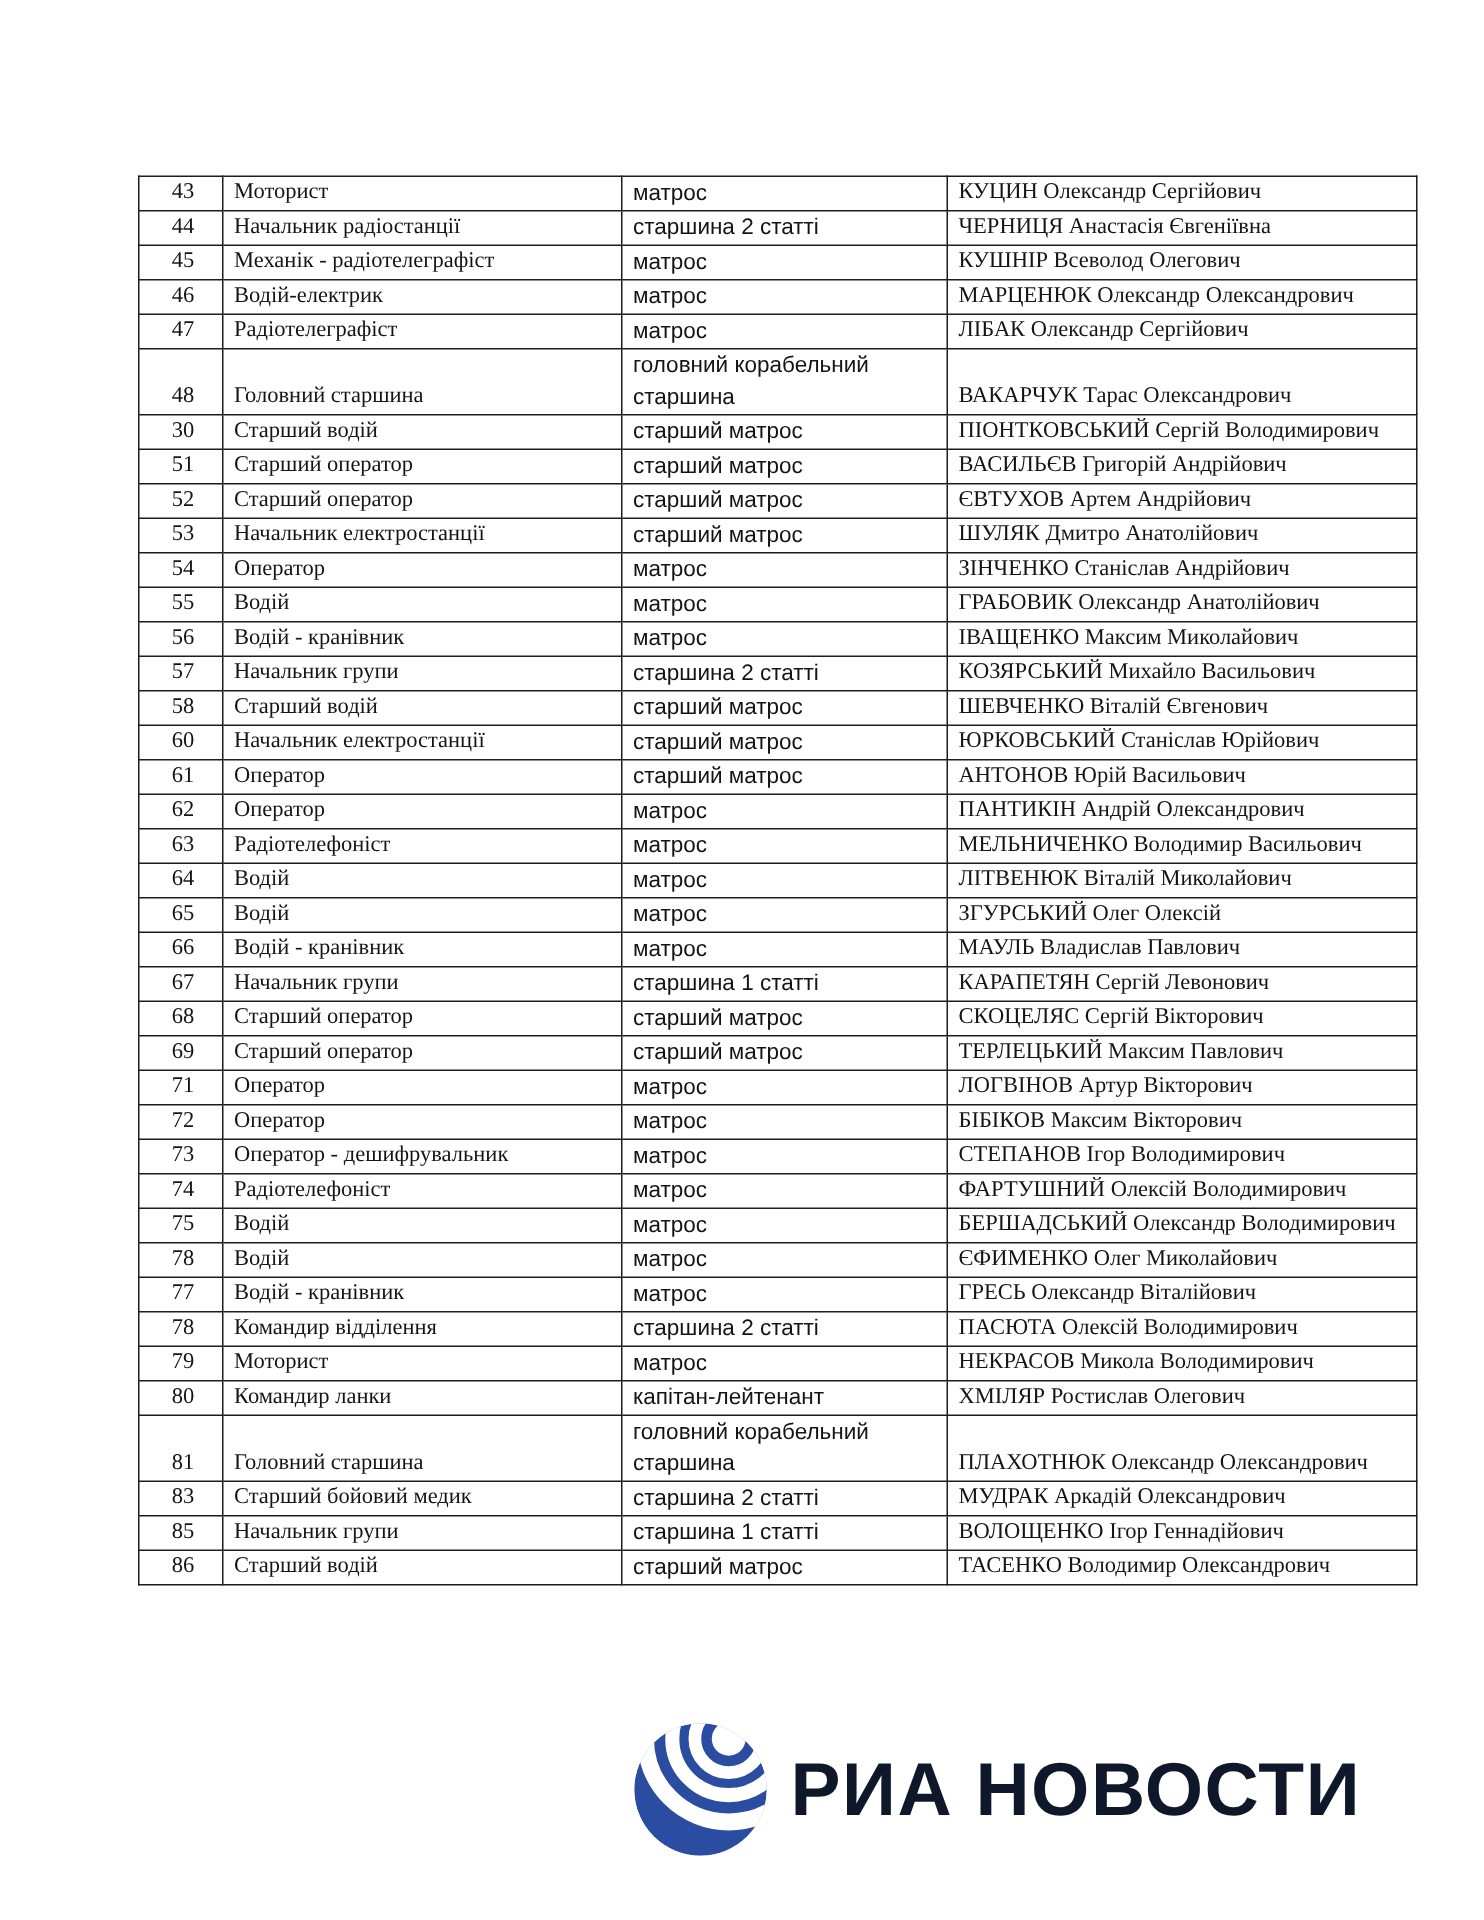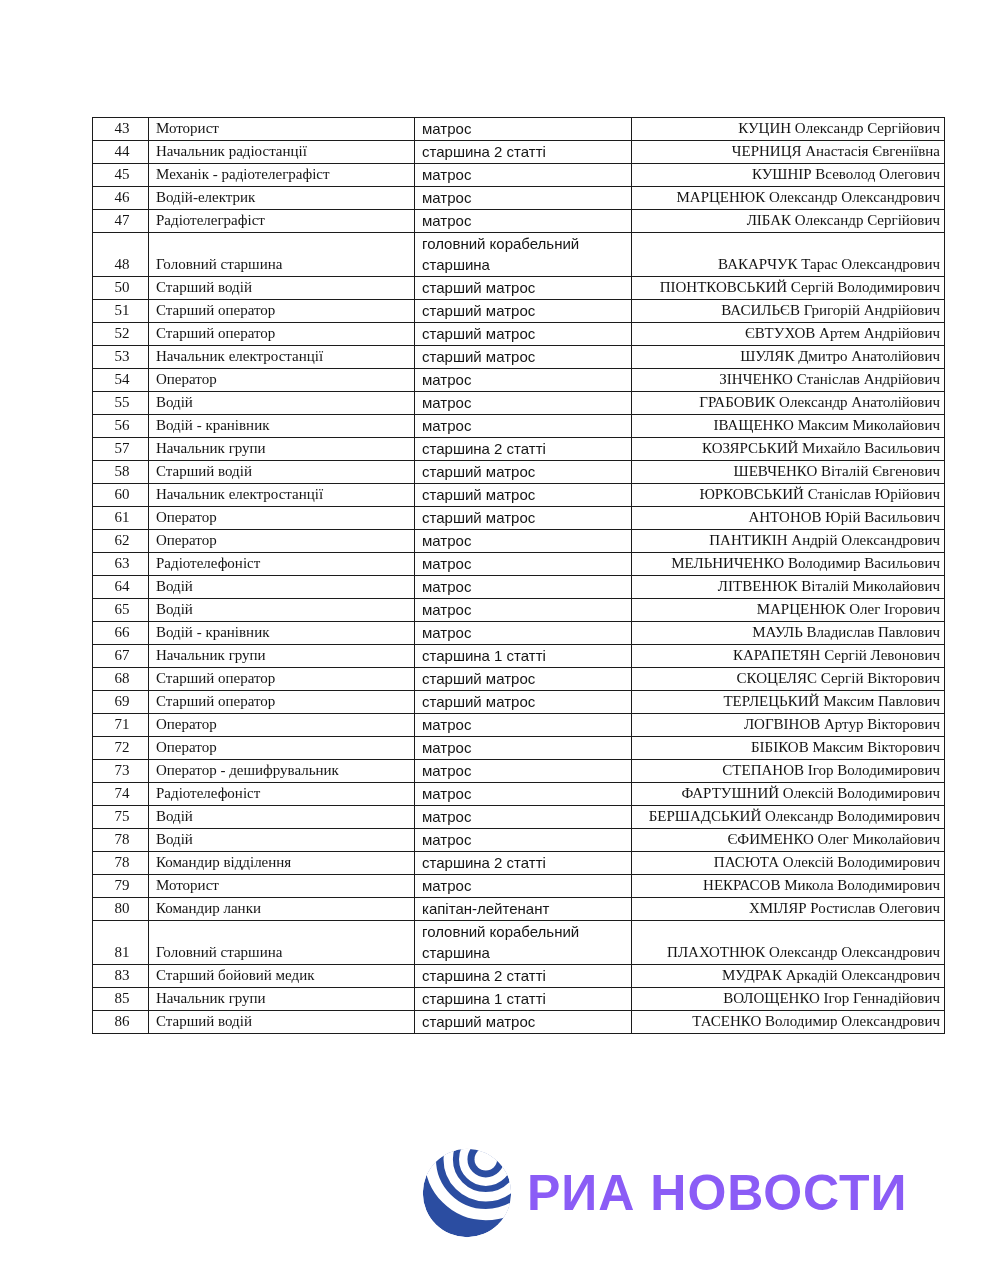--- a/index.html
+++ b/index.html
@@ -44,21 +44,20 @@
     text-align: justify;
     margin-left: 24px;
   }
   td.cell-rank {
     width: 205px;
     font-family: "Liberation Sans", sans-serif;
     font-size: 15.5px;
   }
   td.cell-name {
     width: 301px;
-    text-align: right;
   }
   .watermark {
     position: absolute;
     left: 420px;
     top: 1146px;
     display: flex;
     align-items: center;
     gap: 13px;
   }
   .wordmark {
@@ -106,21 +105,21 @@
       <td class="cell-rank">матрос</td>
       <td class="cell-name">ЛІБАК Олександр Сергійович</td>
     </tr>
         <tr>
       <td class="cell-num">48</td>
       <td class="cell-pos">Головний старшина</td>
       <td class="cell-rank">головний корабельний старшина</td>
       <td class="cell-name">ВАКАРЧУК Тарас Олександрович</td>
     </tr>
         <tr>
-      <td class="cell-num">50</td>
+      <td class="cell-num">30</td>
       <td class="cell-pos">Старший водій</td>
       <td class="cell-rank">старший матрос</td>
       <td class="cell-name">ПІОНТКОВСЬКИЙ Сергій Володимирович</td>
     </tr>
         <tr>
       <td class="cell-num">51</td>
       <td class="cell-pos">Старший оператор</td>
       <td class="cell-rank">старший матрос</td>
       <td class="cell-name">ВАСИЛЬЄВ Григорій Андрійович</td>
     </tr>
@@ -193,21 +192,21 @@
         <tr>
       <td class="cell-num">64</td>
       <td class="cell-pos">Водій</td>
       <td class="cell-rank">матрос</td>
       <td class="cell-name">ЛІТВЕНЮК Віталій Миколайович</td>
     </tr>
         <tr>
       <td class="cell-num">65</td>
       <td class="cell-pos">Водій</td>
       <td class="cell-rank">матрос</td>
-      <td class="cell-name">МАРЦЕНЮК Олег Ігорович</td>
+      <td class="cell-name">ЗГУРСЬКИЙ Олег Олексій</td>
     </tr>
         <tr>
       <td class="cell-num">66</td>
       <td class="cell-pos">Водій - кранівник</td>
       <td class="cell-rank">матрос</td>
       <td class="cell-name">МАУЛЬ Владислав Павлович</td>
     </tr>
         <tr>
       <td class="cell-num">67</td>
       <td class="cell-pos">Начальник групи</td>
@@ -254,20 +253,26 @@
       <td class="cell-num">75</td>
       <td class="cell-pos">Водій</td>
       <td class="cell-rank">матрос</td>
       <td class="cell-name">БЕРШАДСЬКИЙ Олександр Володимирович</td>
     </tr>
         <tr>
       <td class="cell-num">78</td>
       <td class="cell-pos">Водій</td>
       <td class="cell-rank">матрос</td>
       <td class="cell-name">ЄФИМЕНКО Олег Миколайович</td>
+    </tr>
+        <tr>
+      <td class="cell-num">77</td>
+      <td class="cell-pos">Водій - кранівник</td>
+      <td class="cell-rank">матрос</td>
+      <td class="cell-name">ГРЕСЬ Олександр Віталійович</td>
     </tr>
         <tr>
       <td class="cell-num">78</td>
       <td class="cell-pos">Командир відділення</td>
       <td class="cell-rank">старшина 2 статті</td>
       <td class="cell-name">ПАСЮТА Олексій Володимирович</td>
     </tr>
         <tr>
       <td class="cell-num">79</td>
       <td class="cell-pos">Моторист</td>
@@ -315,16 +320,16 @@
           </clipPath>
       </defs>
       <g clip-path="url(#globe-clip)">
         <circle cx="50" cy="50" r="47" class="globe-fill" fill="#2B4DA1"></circle>
         <circle cx="70" cy="14" r="12" fill="#ffffff"></circle>
         <circle cx="70" cy="14" r="24" fill="none" stroke="#ffffff" stroke-width="9"></circle>
         <circle cx="70" cy="14" r="40" fill="none" stroke="#ffffff" stroke-width="10"></circle>
         <circle cx="70" cy="14" r="59" fill="none" stroke="#ffffff" stroke-width="12"></circle>
       </g>
     </svg>
-    <span class="wordmark" style="color: #8b5cf6; text-align: center;">РИА НОВОСТИ</span>
+    <span class="wordmark" style="color: #0f172a; text-align: center;">РИА НОВОСТИ</span>
   </div>
 
 </div>
 
 </body></html>

